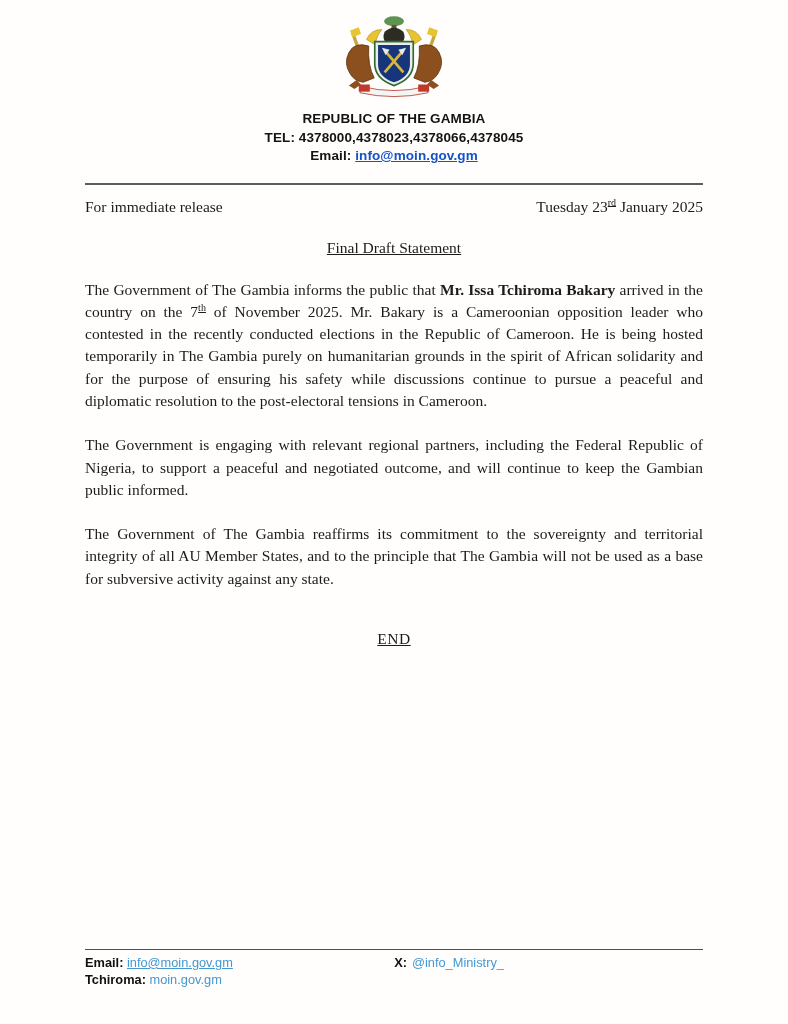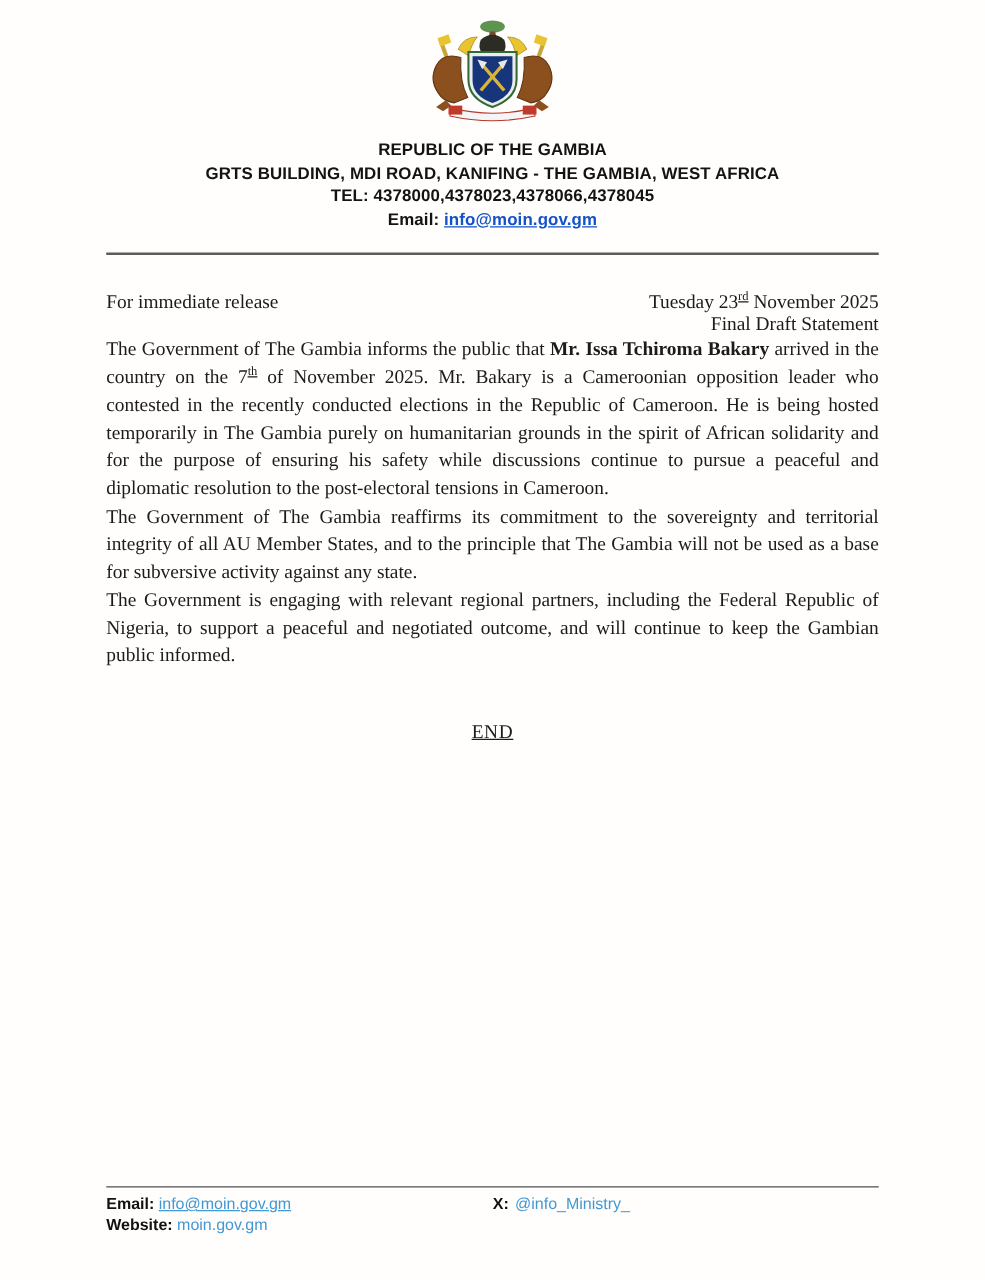--- a/index.html
+++ b/index.html
@@ -34,34 +34,37 @@
     cursor:pointer;
   }
   .rule{
     border:none;
     border-top:2px solid #5c5c5c;
     margin-top:17px;
   }
   
   .doc-body{font-family:"Liberation Serif",serif;font-size:15.5px;color:#1b1b1b;}
   .meta-row{
-    margin-top:29px;
+    margin-top:13px;
     display:flex;
     justify-content:space-between;
     align-items:center;
   }
   sup{font-size:10px;line-height:0;vertical-align:super;text-decoration:underline;}
   
   .doc-title{
-    text-align:right;
+    margin-top:23px;
+    text-align:center;
     font-weight:normal;
     font-size:15.5px;
+    text-decoration:underline;
   }
   
   .body-p{
+    margin-top:22px;
     text-align:justify;
     line-height:22.3px;
   }
   .end-marker{
     margin-top:40px;
     text-align:center;
     letter-spacing:.5px;
     text-decoration:underline;
   }
   
@@ -129,51 +132,50 @@
         <line x1="137" y1="66" x2="103" y2="106" stroke="#d9b53c" stroke-width="5"></line>
         <path d="M98 61 l14 4 -7 10 z" fill="#e8e8e8"></path>
         <path d="M142 61 l-14 4 7 10 z" fill="#e8e8e8"></path>
 
         <path d="M62 132 q58 14 116 0 l4 11 q-62 14 -124 0 z" fill="#f5f5f5" stroke="#b5392e" stroke-width="1.5"></path>
         <rect x="56" y="128" width="20" height="13" fill="#c0392b"></rect>
         <rect x="164" y="128" width="20" height="13" fill="#c0392b"></rect>
       </svg>
     </div>
     <div class="head-line">REPUBLIC OF THE GAMBIA</div>
-    <div class="head-line">GRTS BUILDING, MDI ROAD, KANIFING - THE GAMBIA, WEST AFRICA</div>
     <div class="head-line">TEL: 4378000,4378023,4378066,4378045</div>
     <div class="head-line"><span>Email: </span><a>info@moin.gov.gm</a></div>
   </header>
 
   <hr class="rule">
 
   <div class="doc-body">
 
     <div class="meta-row">
       <span>For immediate release</span>
-      <span><span>Tuesday 23</span><sup>rd</sup><span> November 2025</span></span>
+      <span><span>Tuesday 23</span><sup>rd</sup><span> January 2025</span></span>
     </div>
 
     <h2 class="doc-title">Final Draft Statement</h2>
 
     <p class="body-p"><span>The Government of The Gambia informs the public that </span><b>Mr. Issa Tchiroma Bakary</b><span> arrived in the country on the 7</span><sup>th</sup><span> of November 2025. Mr. Bakary is a Cameroonian opposition leader who contested in the recently conducted elections in the Republic of Cameroon. He is being hosted temporarily in The Gambia purely on humanitarian grounds in the spirit of African solidarity and for the purpose of ensuring his safety while discussions continue to pursue a peaceful and diplomatic resolution to the post-electoral tensions in Cameroon.</span></p>
 
+    <p class="body-p">The Government is engaging with relevant regional partners, including the Federal Republic of Nigeria, to support a peaceful and negotiated outcome, and will continue to keep the Gambian public informed.</p>
+
     <p class="body-p">The Government of The Gambia reaffirms its commitment to the sovereignty and territorial integrity of all AU Member States, and to the principle that The Gambia will not be used as a base for subversive activity against any state.</p>
-
-    <p class="body-p">The Government is engaging with relevant regional partners, including the Federal Republic of Nigeria, to support a peaceful and negotiated outcome, and will continue to keep the Gambian public informed.</p>
 
     <div class="end-marker">END</div>
   </div>
 
   <footer class="footer">
     <hr class="rule2">
     <div class="footer-grid">
       <div class="f-left">
         <div class="f-row"><span class="f-label">Email:</span> <a class="f-blue">info@moin.gov.gm</a></div>
-        <div class="f-row"><span class="f-label">Website:</span> <span class="f-blue">moin.gov.gm</span></div>
+        <div class="f-row"><span class="f-label">Tchiroma:</span> <span class="f-blue">moin.gov.gm</span></div>
       </div>
       <div class="f-right">
         <div class="f-row">
             <span class="f-label">X:</span>
             <span class="f-blue">@info_Ministry_</span>
           </div>
       </div>
     </div>
   </footer>
 

